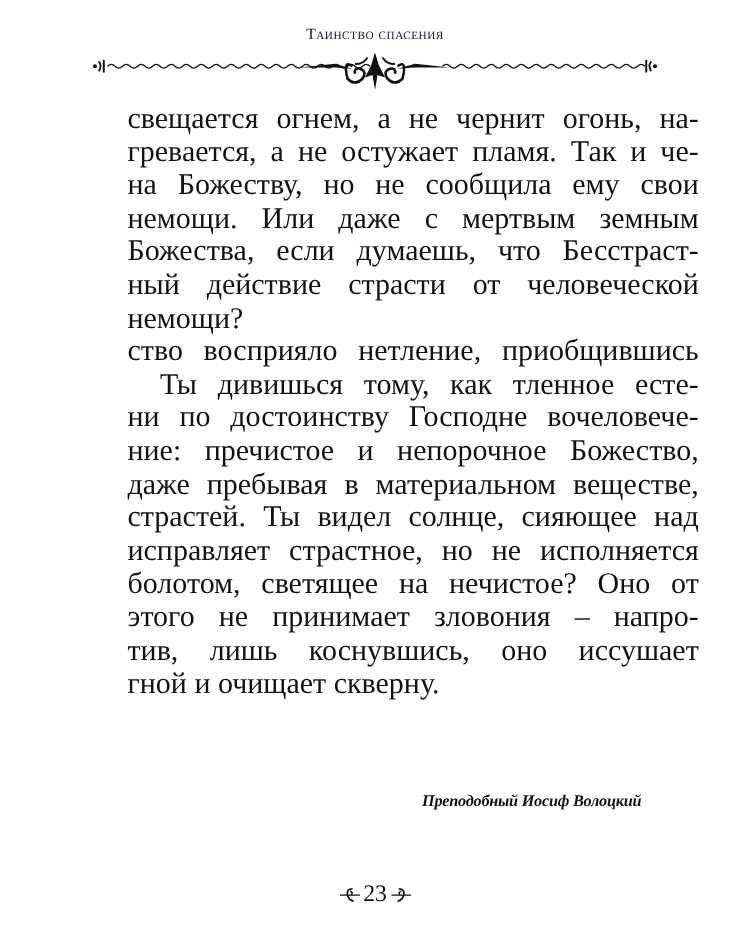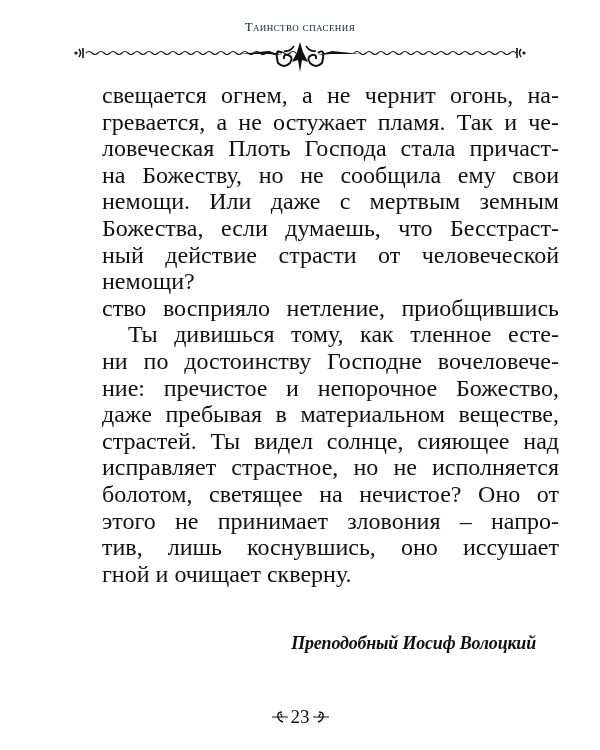--- a/index.html
+++ b/index.html
@@ -52,24 +52,24 @@
     }
     .line.last {
       text-align-last: left;
     }
     .line.indent {
       padding-left: 26px;
     }
     .attribution {
       position: absolute;
       top: 633px;
-      right: 64px;
+      right: 87px;
       font-style: italic;
       font-weight: bold;
-      font-size: 18px;
+      font-size: 13px;
       letter-spacing: -0.2px;
     }
     .page-number {
       position: absolute;
       top: 704px;
       left: 0;
       width: 600px;
       text-align: center;
       font-size: 19px;
     }
@@ -109,21 +109,20 @@
   <path d="M212 13 q-8 -6 -4 10 q6 6 12 0 q4 -6 -2 -8 q-5 -1 -4 4" stroke="#111" stroke-width="2" fill="none"></path>
   <path d="M248 13 q8 -6 4 10 q-6 6 -12 0 q-4 -6 2 -8 q5 -1 4 4" stroke="#111" stroke-width="2" fill="none"></path>
   <path d="M230 2 L233 12 L238 22 L232 20 L230 32 L228 20 L222 22 L227 12 Z" fill="#111"></path>
   <path d="M224 6 q-4 6 -10 5" stroke="#111" stroke-width="1.6" fill="none"></path>
   <path d="M236 6 q4 6 10 5" stroke="#111" stroke-width="1.6" fill="none"></path>
 </svg>
 
 <div class="body-text">
   <span class="line">свещается огнем, а не чернит огонь, на-</span>
   <span class="line">гревается, а не остужает пламя. Так и че-</span>
-  <span class="line">ловеческая Плоть Господа стала причаст-</span>
   <span class="line">на Божеству, но не сообщила ему свои</span>
   <span class="line">немощи. Или даже с мертвым земным</span>
   <span class="line">Божества, если думаешь, что Бесстраст-</span>
   <span class="line">ный действие страсти от человеческой</span>
   <span class="line last">немощи?</span>
   <span class="line">ство восприяло нетление, приобщившись</span>
   <span class="line indent">Ты дивишься тому, как тленное есте-</span>
   <span class="line">ни по достоинству Господне вочеловече-</span>
   <span class="line">ние: пречистое и непорочное Божество,</span>
   <span class="line">даже пребывая в материальном веществе,</span>

